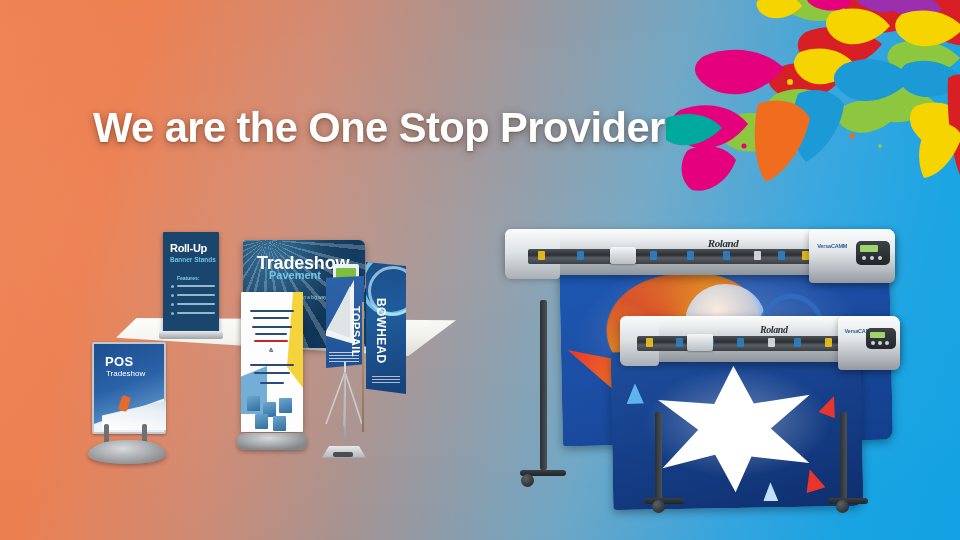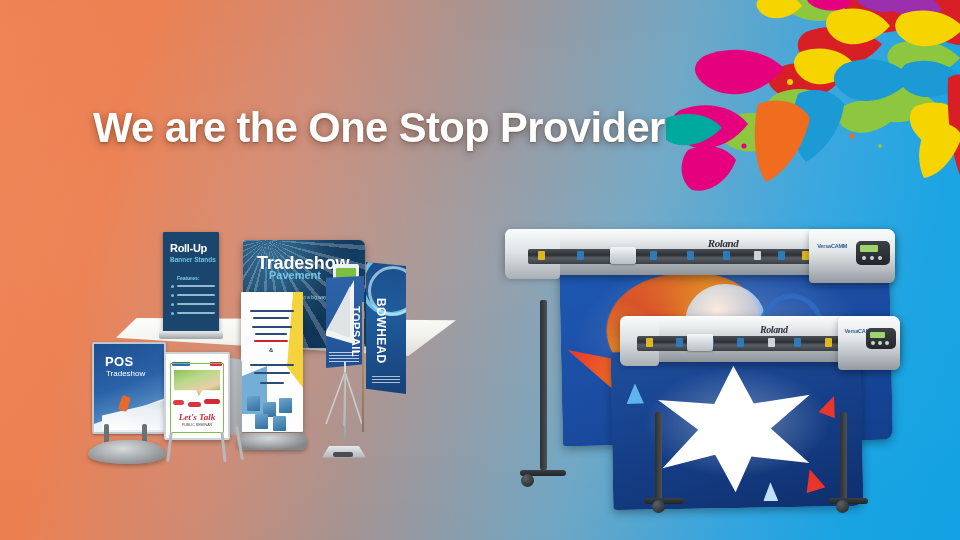--- a/index.html
+++ b/index.html
@@ -368,37 +368,20 @@
       <div class="txt t1">POS</div>
       <div class="txt t2">Tradeshow</div>
       <div class="snow"></div>
       <div class="rider"></div>
     </div>
     <div class="leg" style="left:18px"></div>
     <div class="leg" style="left:56px"></div>
     <div class="base"></div>
   </div>
 
-  <div class="grp aframe">
-    <div class="back"></div>
-    <div class="poster">
-      <div class="p1"></div>
-      <div class="p2"></div>
-      <div class="inner"></div>
-      <div class="photo"></div>
-      <div class="sp" style="left:7px;top:46px;width:11px;background:#e23b45;"></div>
-      <div class="sp" style="left:22px;top:48px;width:13px;background:#d9323d;"></div>
-      <div class="sp" style="left:38px;top:45px;width:16px;background:#cf2c33;"></div>
-      <div class="t1">Let's Talk</div>
-      <div class="t2">PUBLIC SEMINAR</div>
-    </div>
-    <div class="legA" style="left:8px;top:80px;height:30px;transform:rotate(7deg)"></div>
-    <div class="legA" style="left:62px;top:80px;height:30px;transform:rotate(-6deg)"></div>
-    <div class="legA" style="left:78px;top:74px;height:34px;transform:rotate(-10deg)"></div>
-  </div>
 
   <div class="grp topsail">
     <div class="flag">
       <div class="sail"></div>
       <div class="sail2"></div>
       <div class="t1">TOPSAIL</div>
       <div class="cap">
           <u></u>
           <u></u>
           <u></u>

